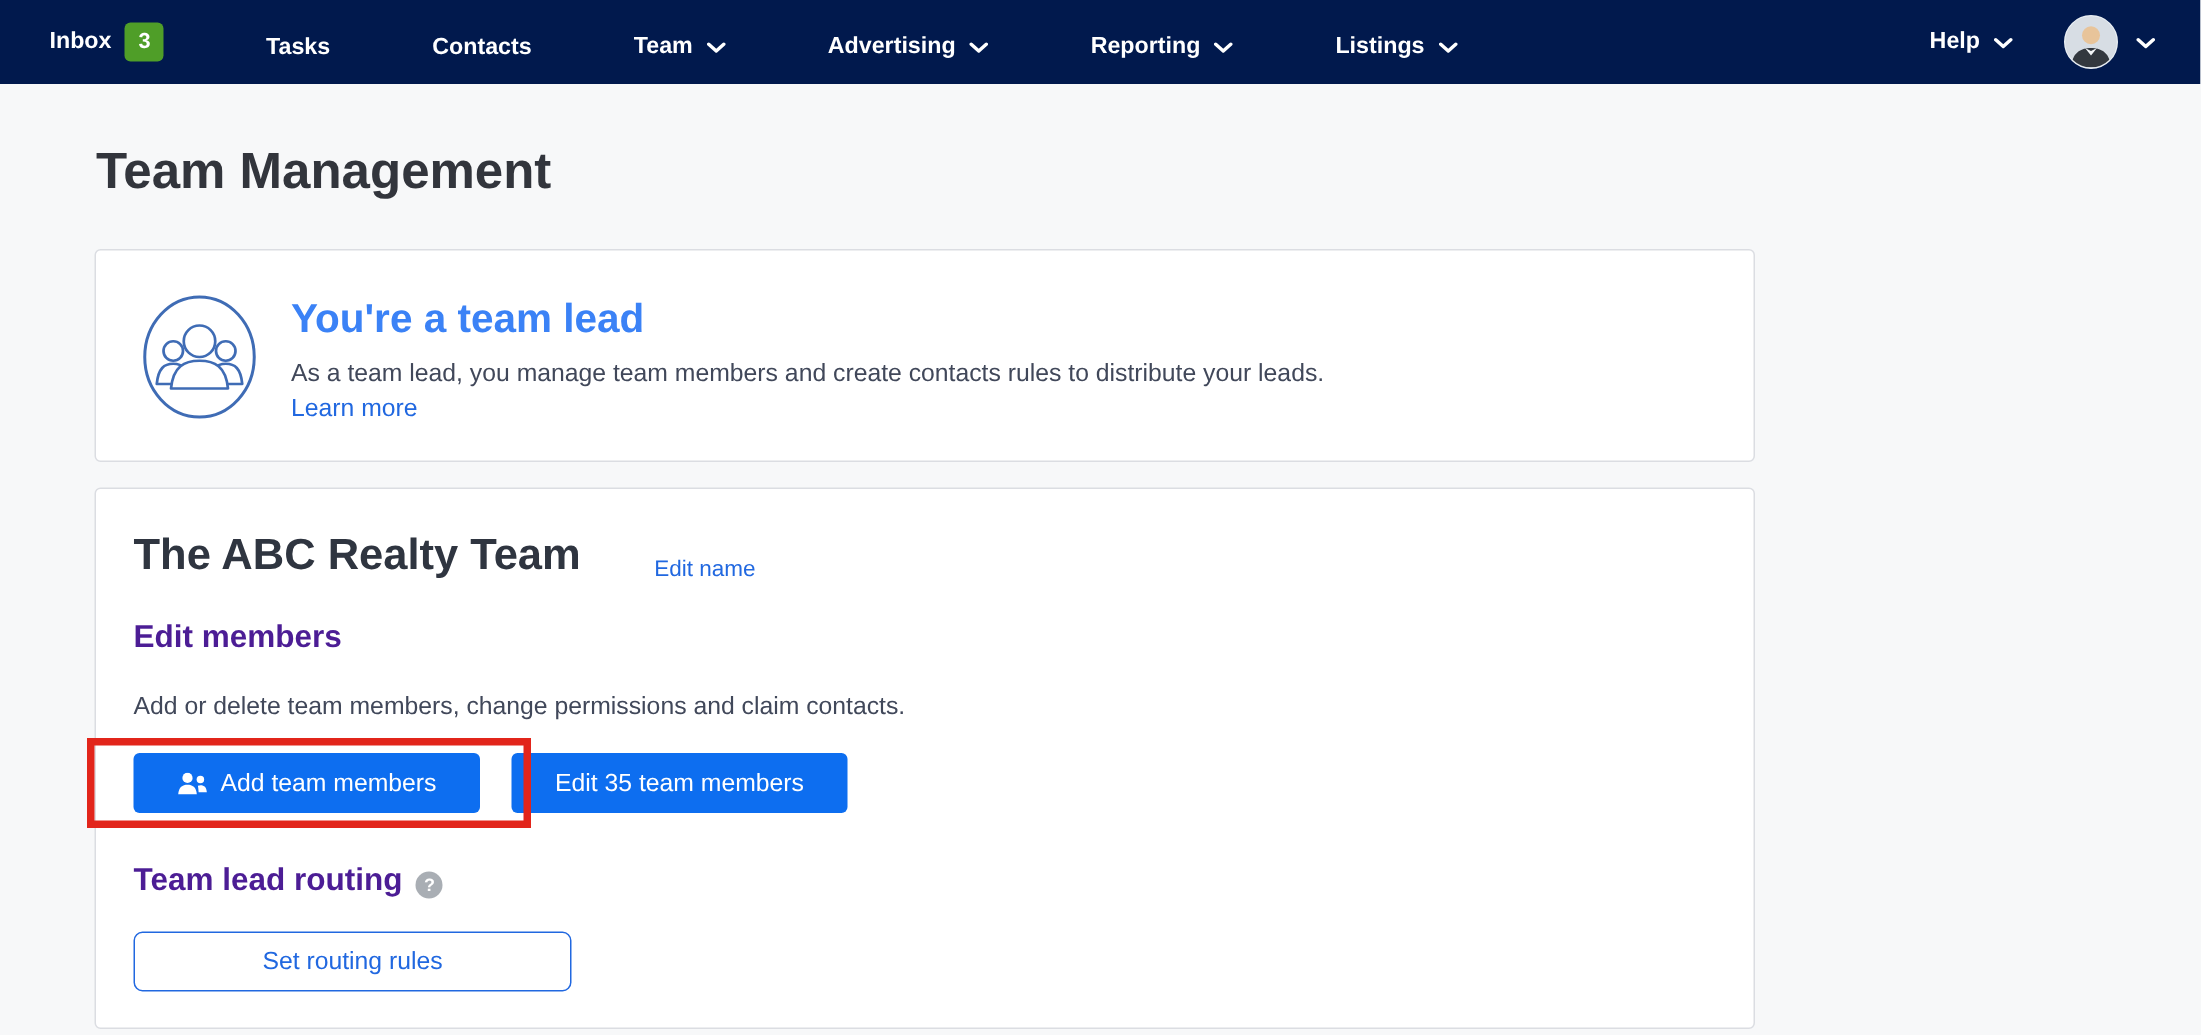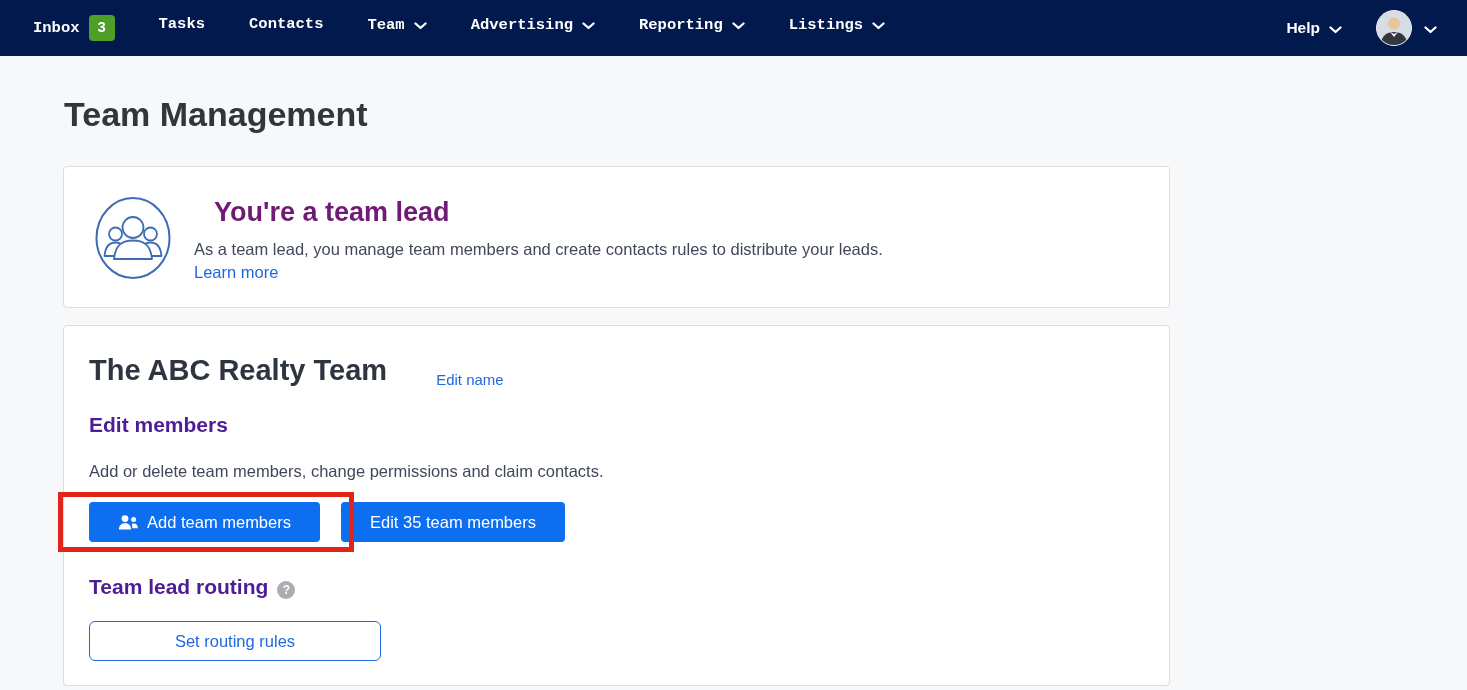--- a/index.html
+++ b/index.html
@@ -13,21 +13,21 @@
 
   
   .navbar {
     height: 56px;
     background: #01194d;
     display: flex;
     align-items: center;
     padding: 0 30px 0 33px;
     color: #fff;
   }
-  .nav-left { display: flex; align-items: flex-start; gap: 44px; font-family: Liberation Mono, monospace; }
+  .nav-left { display: flex; align-items: flex-end; gap: 68px; }
   .nav-right { margin-left: auto; display: flex; align-items: center; gap: 34px; }
   .nav-item {
     display: flex; align-items: center; gap: 9px;
     font-size: 15.5px; font-weight: 700; color: #fff;
     cursor: pointer; white-space: nowrap;
   }
   .badge {
     background: #4f9e28; color: #fff;
     font-size: 14.5px; font-weight: 700;
     min-width: 26px; height: 26px;
@@ -52,21 +52,21 @@
   }
   .card {
     background: #fff;
     border: 1px solid #dbdde2;
     border-radius: 4px;
   }
 
   
   .lead-card { display: flex; gap: 22px; padding: 29px 30px; height: 142px; align-items: flex-start; }
   .lead-icon { flex: 0 0 auto; }
-  .lead-title { font-size: 27px; line-height: 32px; font-weight: 600; color: #701a75; margin-bottom: 9px; margin-left: 20px; }
+  .lead-title { font-size: 27px; line-height: 32px; font-weight: 600; color: #3b82f6; margin-bottom: 9px; }
   .lead-desc { font-size: 16.5px; line-height: 24px; color: #41485a; margin-bottom: 2px; }
   .link { color: #2168e0; font-size: 16.5px; text-decoration: none; cursor: pointer; }
 
   
   .team-card { margin-top: 17px; padding: 26px 25px 24px 25px; }
   .team-title-row { display: flex; align-items: flex-end; gap: 13px; }
   .team-title { font-size: 29px; line-height: 36px; font-weight: 600; color: #2f3540; }
   .edit-name-link { font-size: 15px; margin-left: 36px; }
   .section-heading { font-size: 21px; line-height: 25px; font-weight: 600; color: #4c1d95; }
   .edit-members-heading { margin-top: 24px; }

